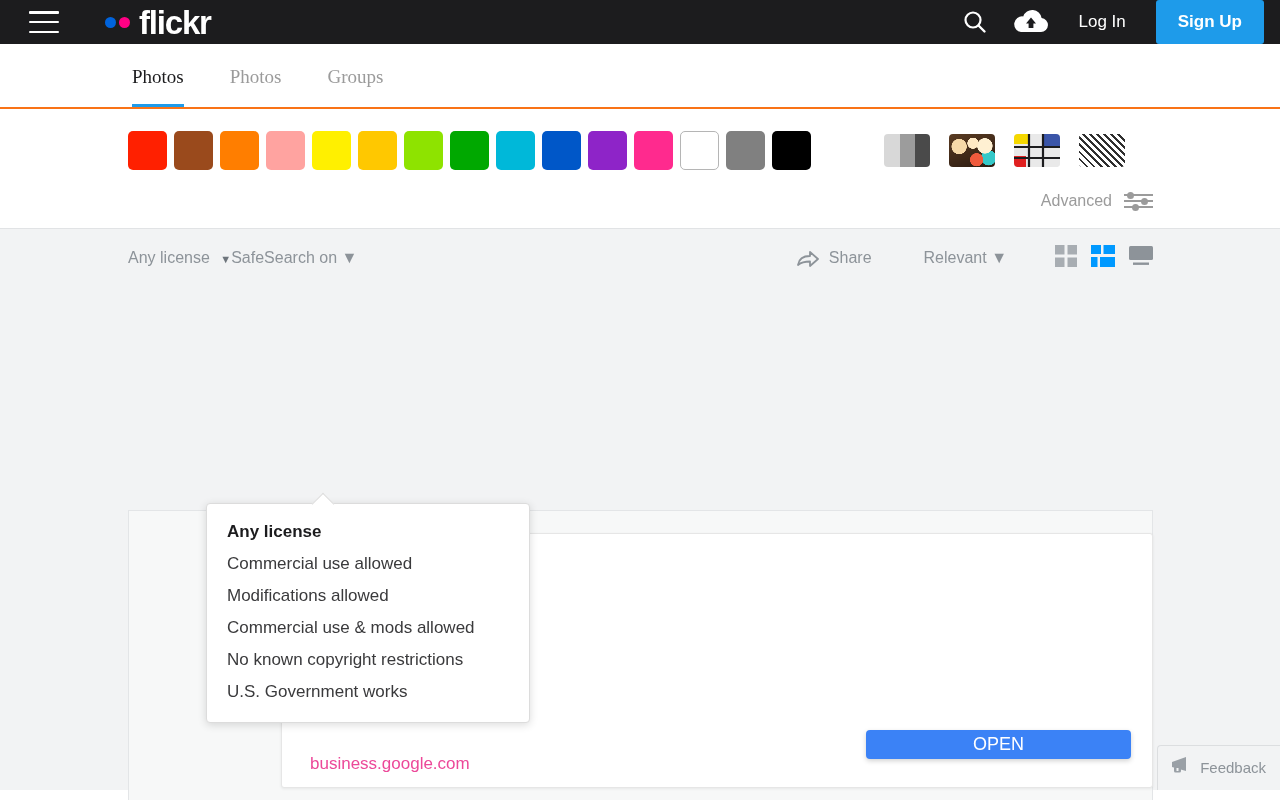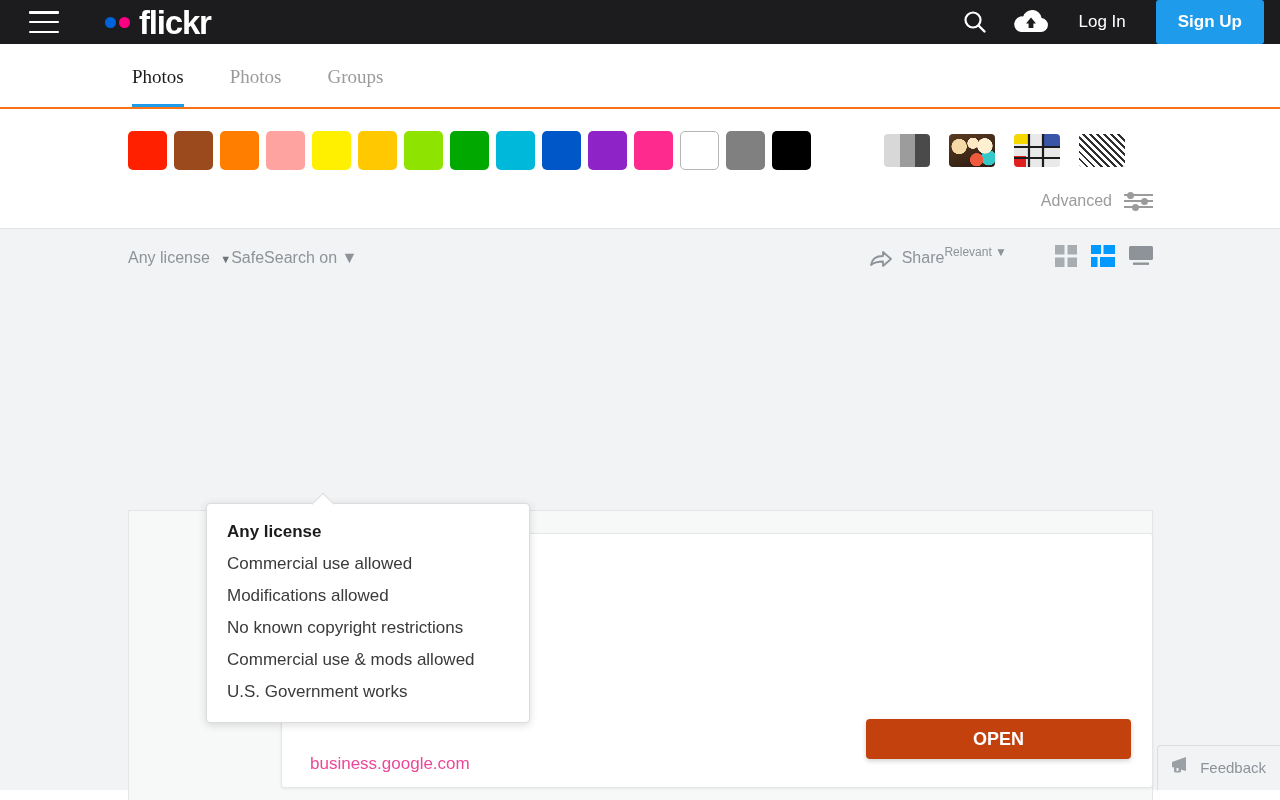--- a/index.html
+++ b/index.html
@@ -59,23 +59,23 @@
   .advIcon span:nth-child(3)::after { left: 8px; }
 
   
   .content { background: #f2f3f4; border-top: 1px solid #e1e3e5; height: 562px;
     position: relative; }
 
   .bar2 { display: flex; align-items: center; padding: 16px 127px 0 128px; }
   .lic { font-size: 16px; color: #8d9399; cursor: pointer; position: relative; }
   .lic .car { font-size: 11px; margin-left: 6px; color: #6e757c; }
   .safe { font-size: 16px; color: #8d9399; cursor: pointer; }
-  .bar2-right { margin-left: auto; display: flex; }
+  .bar2-right { margin-left: auto; display: flex; align-items: center; }
   .share { display: flex; align-items: center; cursor: pointer; color: #8d9399; font-size: 16px; }
-  .relev { font-size: 12px; color: #8d9399; cursor: pointer; }
+  .relev { font-size: 16px; color: #8d9399; cursor: pointer; margin-left: 52px; }
   .views { display: flex; gap: 14px; margin-left: 48px; align-items: center; }
   .vicon { cursor: pointer; }
 
   
   .dropdown { position: absolute; left: 206px; top: 274px; width: 324px;
     background: #fff; border: 1px solid #dcdcdc; border-radius: 4px;
     box-shadow: 0 2px 9px rgba(0,0,0,.14); padding: 12px 0 14px; z-index: 40; }
   .dropdown::before { content:''; position:absolute; top:-8px; left:108px; width:15px;
     height:15px; background:#fff; border-left:1px solid #dcdcdc; border-top:1px solid #dcdcdc;
     transform: rotate(45deg); }
@@ -83,22 +83,22 @@
   .ditem.sel { font-weight: bold; color: #1c1c1e; }
 
   
   .adOuter { position: absolute; left: 128px; top: 281px; width: 1025px; height: 315px;
     background: #f7f8f8; border: 1px solid #e3e5e7; }
   .adInner { position: absolute; left: 152px; top: 22px; width: 872px; height: 255px;
     background: #fff; border: 1px solid #e6e6e6; border-radius: 3px;
     box-shadow: 0 1px 3px rgba(0,0,0,.07); }
   .adTitle { position: absolute; left: 28px; top: 55px; font-size: 31px; color: #2b2b2b; }
   .adUrl { position: absolute; left: 28px; top: 220px; font-size: 17px; color: #ec4899; }
-  .adOpen { position: absolute; right: 21px; bottom: 28px; width: 265px; height: 40px;
-    background: #c2410c; color: #fff; font-size: 18px; font-weight: bold; border-radius: 4px;
+  .adOpen { position: absolute; right: 21px; bottom: 28px; width: 265px; height: 29px;
+    background: #3b82f6; color: #fff; font-size: 18px; font-weight: normal; border-radius: 4px;
     display: flex; align-items: center; justify-content: center; cursor: pointer;
     box-shadow: 0 2px 5px rgba(0,0,0,.18); }
 
   
   .feedback { position: absolute; right: 0; bottom: 0; background: #f2f3f4;
     border: 1px solid #dcdee0; border-bottom: none; border-right: none;
     border-radius: 4px 0 0 0; padding: 10px 14px 12px 12px; display: flex;
     align-items: center; gap: 8px; cursor: pointer; z-index: 30; }
   .feedback span.lbl { font-size: 15px; color: #8d9399; }
 </style>
@@ -253,22 +253,22 @@
       <div class="adTitle">rdware</div>
       <div class="adUrl">business.google.com</div>
       <div class="adOpen">OPEN</div>
     </div>
   </div>
 
   <div class="dropdown">
     <div class="ditem sel">Any license</div>
     <div class="ditem">Commercial use allowed</div>
     <div class="ditem">Modifications allowed</div>
+    <div class="ditem">Commercial use &amp; mods allowed</div>
     <div class="ditem">No known copyright restrictions</div>
-    <div class="ditem">Commercial use &amp; mods allowed</div>
     <div class="ditem">U.S. Government works</div>
   </div>
 
   <div class="feedback">
     <span>
       <svg width="22" height="18" viewBox="0 0 22 18">
         <path d="M2 6l14-5v14L2 11z" fill="#9aa0a6"></path>
         <rect x="4" y="10.5" width="7" height="6" rx="1.5" fill="#9aa0a6"></rect>
         <rect x="6.5" y="12" width="2" height="3" fill="#f2f3f4"></rect>
       </svg>

